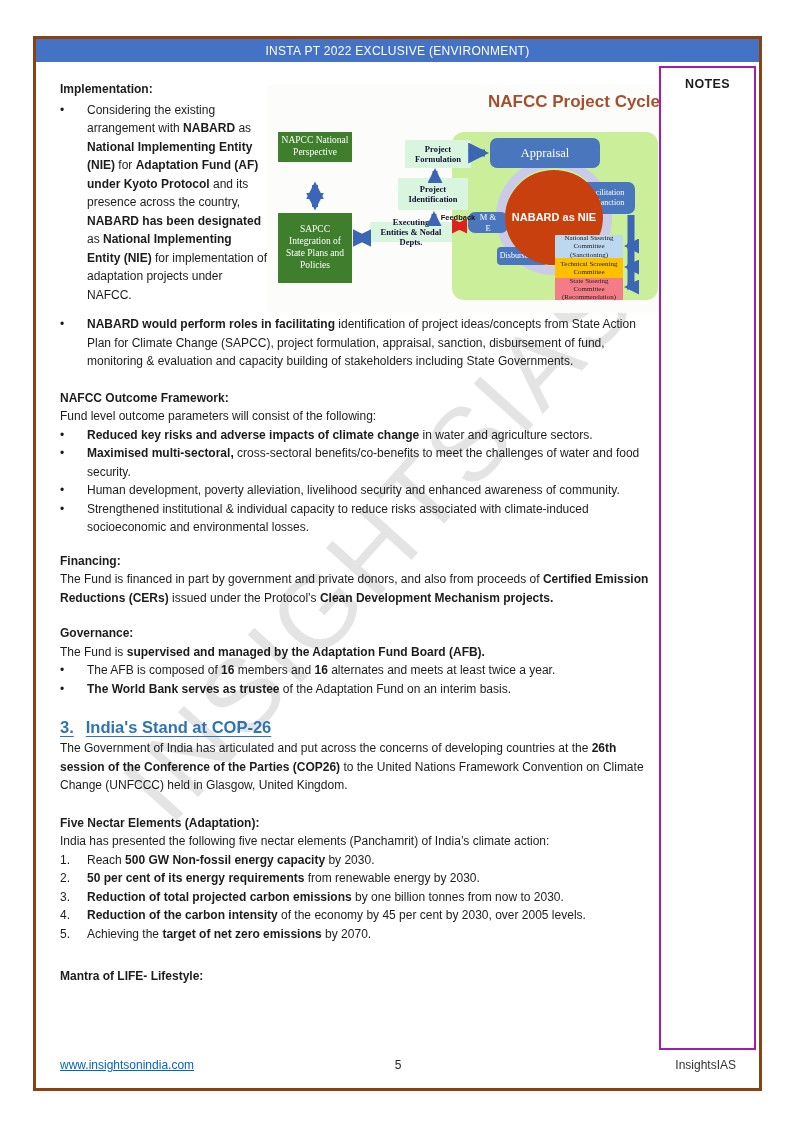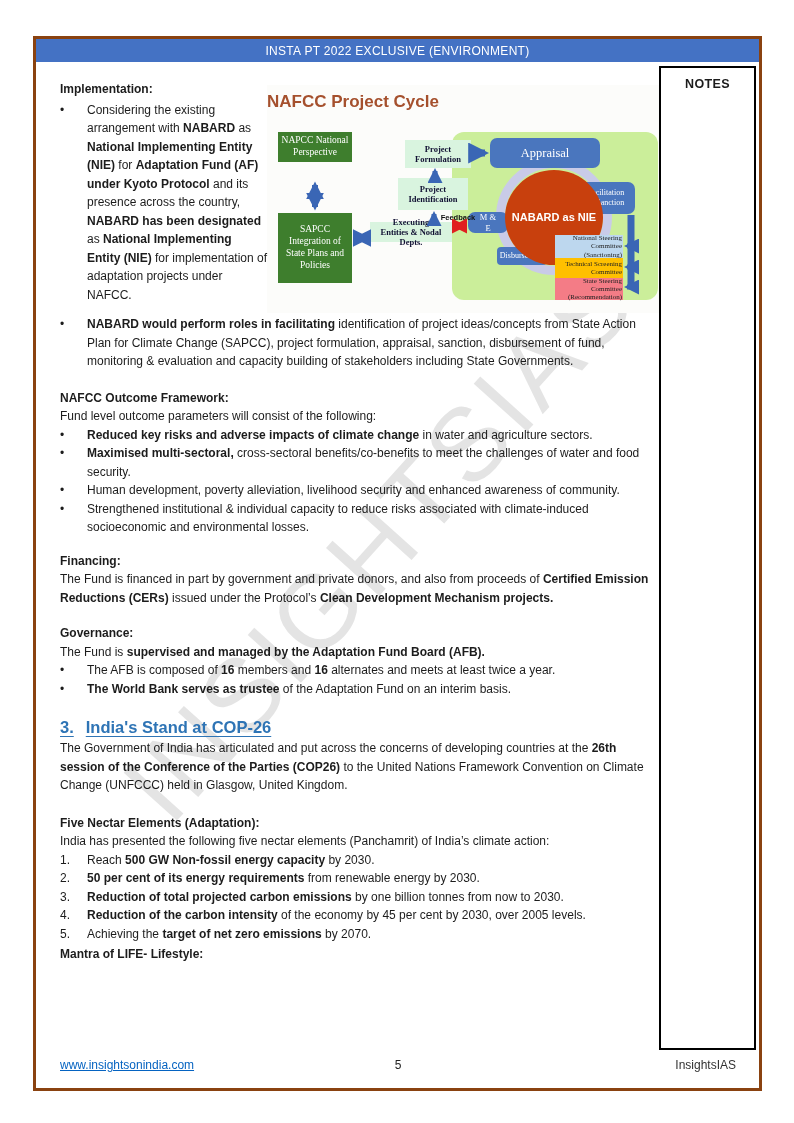--- a/index.html
+++ b/index.html
@@ -7,21 +7,21 @@
     width:794px;height:1123px;position:relative;background:#ffffff;
     font-family:"Liberation Sans",sans-serif;color:#1c1c1c;overflow:hidden;
   }
   
   .frame{position:absolute;left:33px;top:36px;width:723px;height:1049px;
     border:3px solid #8a4210;background:#fff;}
   .header-bar{position:absolute;left:36px;top:39px;width:723px;height:23px;
     background:#4472c4;color:#fff;display:flex;align-items:center;justify-content:center;
     font-size:12px;letter-spacing:.3px;z-index:3;}
   .notes{position:absolute;left:659px;top:66px;width:97px;height:984px;
-    border:2px solid #000000;background:#fff;z-index:3;box-sizing:border-box;}
+    border:2px solid #a21caf;background:#fff;z-index:3;box-sizing:border-box;}
   .notes-label{text-align:center;font-weight:bold;font-size:12.5px;margin-top:9px;letter-spacing:.4px;}
   .watermark{position:absolute;left:30px;top:488px;width:690px;text-align:center;
     font-size:104px;letter-spacing:4px;color:rgba(120,120,120,0.20);
     transform:rotate(-48deg);transform-origin:50% 50%;z-index:0;white-space:nowrap;}
   
   .content{position:absolute;left:60px;top:80px;width:596px;z-index:2;
     font-size:12px;line-height:18.5px;}
   .h{font-weight:bold;}
   .b{font-weight:bold;}
   .li{display:flex;}
@@ -33,41 +33,41 @@
   .sec-head .u{text-decoration:underline;text-underline-offset:3px;}
   .sec-head .num{margin-right:12px;}
   
   .footer{position:absolute;left:60px;top:1058px;width:676px;height:18px;font-size:12px;z-index:4;}
   .footer .flink{position:absolute;left:0;top:0;color:#0563c1;text-decoration:underline;}
   .footer .fpage{position:absolute;left:0;right:0;text-align:center;color:#222;}
   .footer .fbrand{position:absolute;right:0;top:0;color:#333;}
   
   .diagram{position:absolute;left:267px;top:85px;width:393px;height:228px;
     background:#fcfcfa;z-index:2;font-family:"Liberation Serif",serif;}
-  .dg-title{position:absolute;left:0;right:0;top:7px;text-align:left;
+  .dg-title{position:absolute;left:0;right:0;top:7px;text-align:right;
     font-weight:bold;font-size:17px;color:#a5502d;font-family:"Liberation Sans",sans-serif;}
   .dg{position:absolute;box-sizing:border-box;display:flex;align-items:center;
     justify-content:center;text-align:center;}
   .greenbg{left:185px;top:47px;width:206px;height:168px;background:#cbee9a;border-radius:12px;}
   .ring{left:229px;top:74px;width:116px;height:116px;border:9px solid #c9cbe8;border-radius:50%;}
   .dkgreen{background:#3e7e2d;color:#fff;font-size:9.5px;line-height:1.25;padding:2px;}
   .napcc{left:11px;top:47px;width:74px;height:30px;}
   .sapcc{left:11px;top:128px;width:74px;height:70px;}
   .palegreen{background:#d9f4df;color:#111133;font-weight:bold;font-size:8.5px;line-height:1.2;padding:10px;}
   .pform{left:138px;top:55px;width:66px;height:28px;}
   .pident{left:131px;top:93px;width:70px;height:32px;}
   .exec{left:103px;top:137px;width:82px;height:18px;}
   .bluebox{background:#4a76be;color:#fff;border-radius:7px;font-size:8.5px;line-height:1.2;padding:9px;}
   .appraisal{left:223px;top:53px;width:110px;height:30px;font-size:12.5px;}
   .facil{left:310px;top:97px;width:58px;height:32px;font-size:8px;}
   .mebox{left:201px;top:127px;width:40px;height:21px;}
   .disb{left:230px;top:162px;width:50px;height:17px;font-size:8px;border-radius:4px;}
   .nabard{left:238px;top:85px;width:98px;height:95px;background:#c8400d;border-radius:50%;
     color:#fff;font-weight:bold;font-size:11px;line-height:1.3;font-family:"Liberation Sans",sans-serif;}
-  .cmt{left:288px;width:68px;font-size:7px;line-height:1.15;color:#222;padding:1px;text-align:right;}
+  .cmt{left:288px;width:68px;font-size:7px;line-height:1.15;color:#222;padding:1px;}
   .cmt1{top:150px;height:23px;background:#bdd7ee;}
   .cmt2{top:173px;height:20px;background:#ffc000;}
   .cmt3{top:193px;height:22px;background:#f47c86;}
   .fdbk{left:168px;top:128px;width:46px;font-size:7.5px;font-weight:bold;color:#111;
     font-family:"Liberation Sans",sans-serif;justify-content:center;}
   .arrows{position:absolute;left:0;top:0;pointer-events:none;}
 </style>
 </head>
 <body>
 
@@ -207,21 +207,21 @@
     </div>
     <div class="li">
       <span class="m">4.</span>
       <div class="t"><span class="b">Reduction of the carbon intensity</span><span> of the economy by 45 per cent by 2030, over 2005 levels.</span></div>
     </div>
     <div class="li">
       <span class="m">5.</span>
       <div class="t"><span>Achieving the </span><span class="b">target of net zero emissions</span><span> by 2070.</span></div>
     </div>
 
-    <div class="h" style="margin-top:2px;">Mantra of LIFE- Lifestyle:</div>
+    <div class="h" style="margin-top:24px;">Mantra of LIFE- Lifestyle:</div>
   </div>
 
   <div class="footer">
     <a class="flink" href="#">www.insightsonindia.com</a>
     <span class="fpage">5</span>
     <span class="fbrand">InsightsIAS</span>
   </div>
 
 </div>
 

